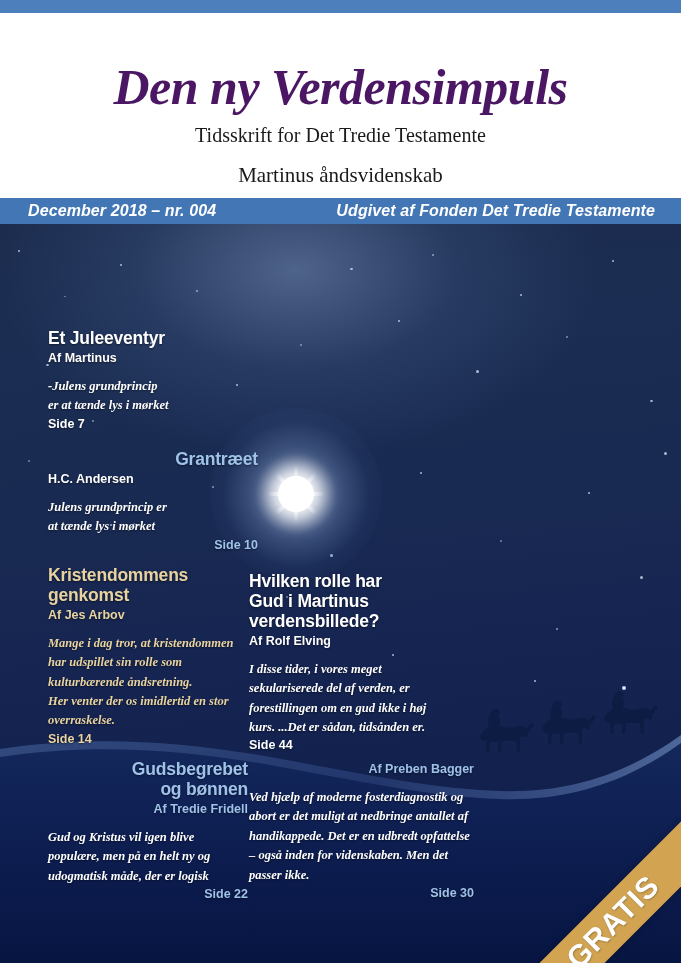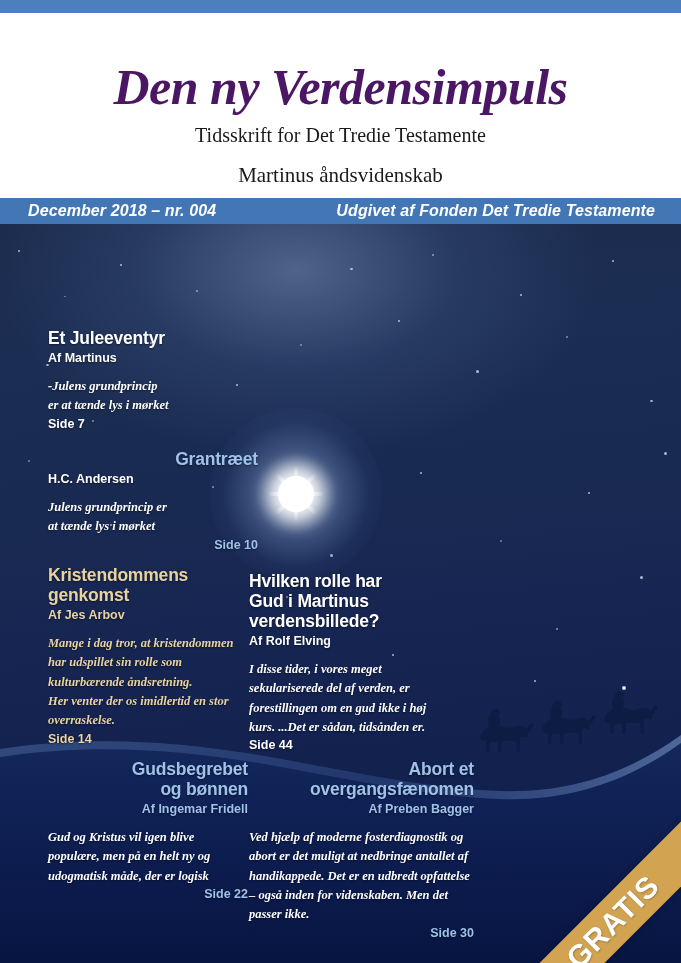--- a/index.html
+++ b/index.html
@@ -358,34 +358,30 @@
           <div>kurs. ...Det er sådan, tidsånden er.</div>
         </div>
         <div class="art-page c-white">Side 44</div>
       </div>
 
       <div class="article" style="left:48px; top:536px; width:200px;">
         <div class="art-title c-blue">
           <div>Gudsbegrebet</div>
           <div>og bønnen</div>
         </div>
-        <div class="art-author c-blue">Af Ingemar Fridell</div>
+        <div class="art-author c-blue">Af Tredie Fridell</div>
         <div class="art-teaser c-white">
           <div>Gud og Kristus vil igen blive</div>
           <div>populære, men på en helt ny og</div>
           <div>udogmatisk måde, der er logisk</div>
         </div>
         <div class="art-page c-blue">Side 22</div>
       </div>
 
       <div class="article" style="left:249px; top:536px; width:225px;">
-        <div class="art-title c-blue">
-          <div>Abort et</div>
-          <div>overgangsfænomen</div>
-        </div>
         <div class="art-author c-blue">Af Preben Bagger</div>
         <div class="art-teaser c-white">
           <div>Ved hjælp af moderne fosterdiagnostik og</div>
           <div>abort er det muligt at nedbringe antallet af</div>
           <div>handikappede. Det er en udbredt opfattelse</div>
           <div>– også inden for videnskaben. Men det</div>
           <div>passer ikke.</div>
         </div>
         <div class="art-page c-blue">Side 30</div>
       </div>

